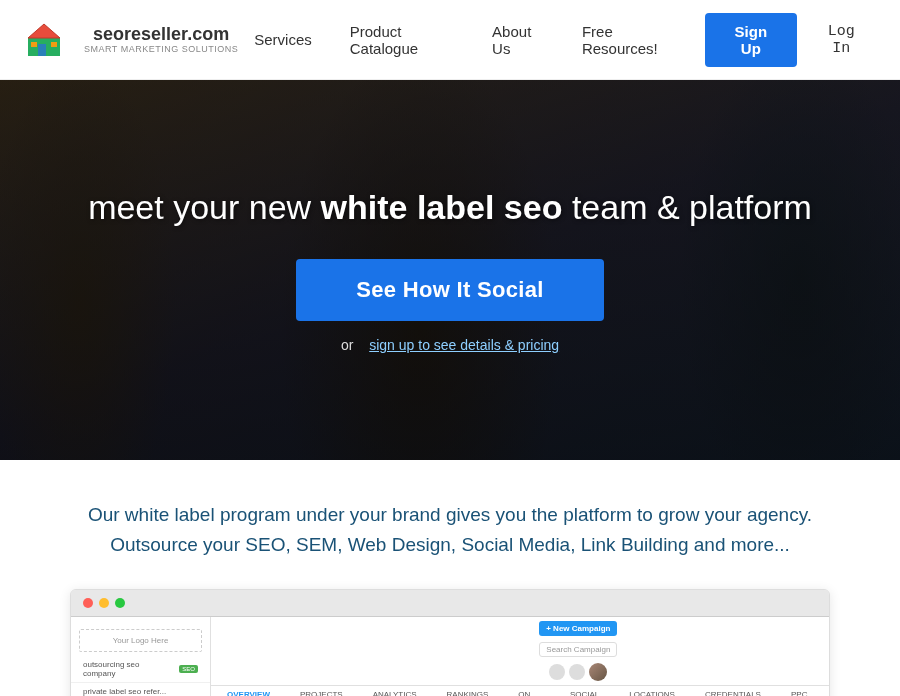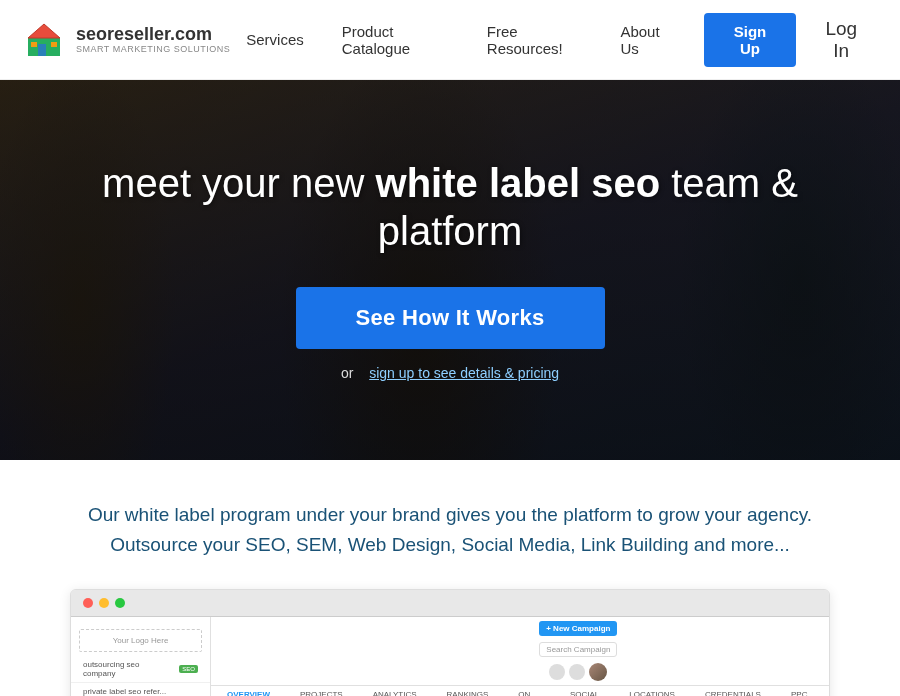--- a/index.html
+++ b/index.html
@@ -12,23 +12,24 @@
       height: 80px;
       padding: 0 24px;
       background: #fff;
       border-bottom: 1px solid #eee;
       position: relative;
       z-index: 10;
     }
     .logo-area {
       display: flex;
       align-items: center;
-      gap: 12px;
+      gap: 20px;
       flex-shrink: 0;
       margin-right: auto;
+      text-align: center;
     }
     .logo-icon {
       width: 40px;
       height: 40px;
     }
     .logo-text {
       display: flex;
       flex-direction: column;
     }
     .logo-name {
@@ -62,25 +63,26 @@
       border-radius: 4px;
       padding: 10px 22px;
       font-size: 15px;
       font-weight: 600;
       cursor: pointer;
       margin-left: 8px;
     }
     .btn-login {
       background: none;
       border: none;
-      font-size: 19px;
+      font-size: 15px;
       color: #333;
       cursor: pointer;
       padding: 10px 12px;
       margin-left: 4px;
+      font-family: Liberation Mono, monospace;
     }
 
     
     .hero {
       position: relative;
       width: 900px;
       height: 380px;
       overflow: hidden;
       background: #1a1a2e;
     }
@@ -110,21 +112,21 @@
       z-index: 2;
       display: flex;
       flex-direction: column;
       align-items: center;
       justify-content: center;
       height: 100%;
       padding: 0 40px;
       text-align: center;
     }
     .hero-headline {
-      font-size: 40px;
+      font-size: 34px;
       font-weight: 300;
       color: #fff;
       line-height: 1.2;
       margin-bottom: 32px;
       text-shadow: 1px 1px 4px rgba(0,0,0,0.5);
       max-width: 780px;
     }
     .hero-headline strong {
       font-weight: 800;
     }
@@ -371,35 +373,35 @@
       <rect x="27" y="22" width="6" height="5" fill="#f39c12"></rect>
     </svg>
     <div class="logo-text">
       <span class="logo-name">seoreseller.com</span>
       <span class="logo-tagline">Smart Marketing Solutions</span>
     </div>
   </div>
   <div class="nav-links">
     <a class="nav-link">Services</a>
     <a class="nav-link">Product Catalogue</a>
+    <a class="nav-link">About Us</a>
     <a class="nav-link">Free Resources!</a>
-    <a class="nav-link">About Us</a>
     <button class="btn-signup">Sign Up</button>
     <button class="btn-login">Log In</button>
   </div>
 </nav>
 
 <section class="hero">
   <div class="hero-people"></div>
   <div class="hero-bg"></div>
   <div class="hero-content">
     <h1 class="hero-headline">
       <span>meet your new </span><strong>white label seo</strong><span> team &amp; platform</span>
     </h1>
-    <button class="btn-how-it-works">See How It Works</button>
+    <button class="btn-how-it-works">See How It Social</button>
     <p class="hero-sublink">
       <span>or </span><a>sign up to see details &amp; pricing</a>
     </p>
   </div>
 </section>
 
 <section class="description">
   <p>Our white label program under your brand gives you the platform to grow your agency. Outsource your SEO, SEM, Web Design, Social Media, Link Building and more...</p>
 </section>
 

